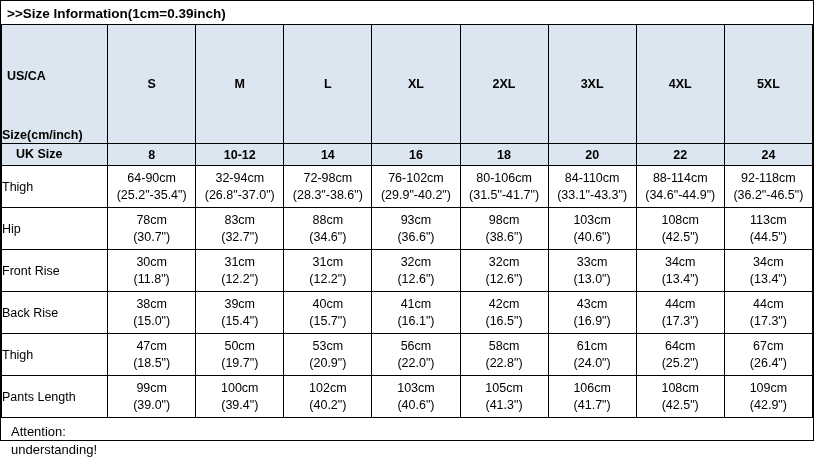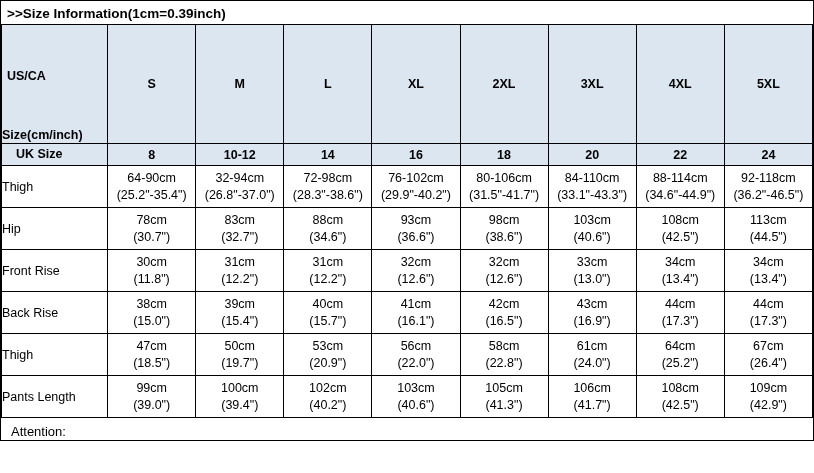--- a/index.html
+++ b/index.html
@@ -352,15 +352,16 @@
         <td class="data-cell">
             <span class="v1">109cm</span>
             <span class="v2">(42.9")</span>
           </td>
       </tr>
     </tbody>
   </table>
 
   <div class="footer-block">
     <div class="footer-line">Attention:</div>
+    <div class="footer-line">understanding!</div>
   </div>
 
 </div>
 
 </body></html>

